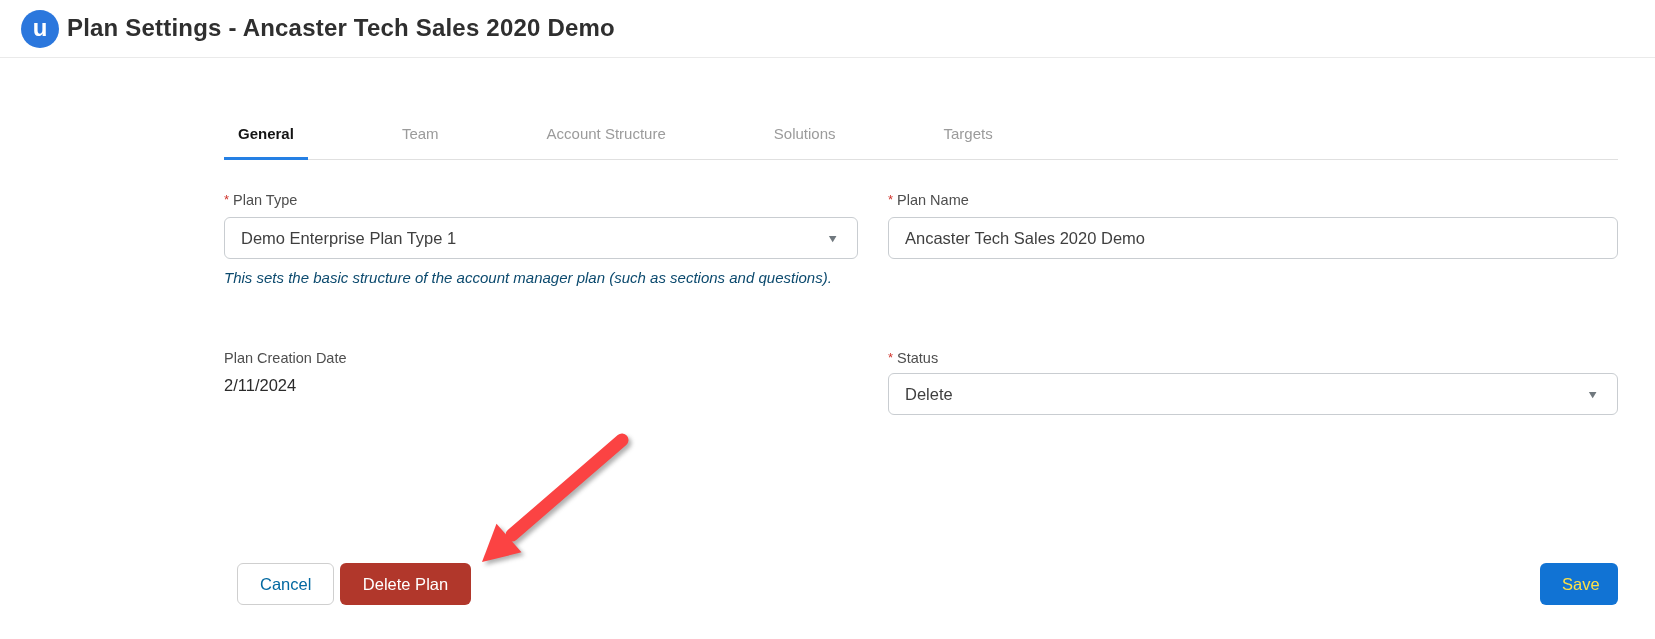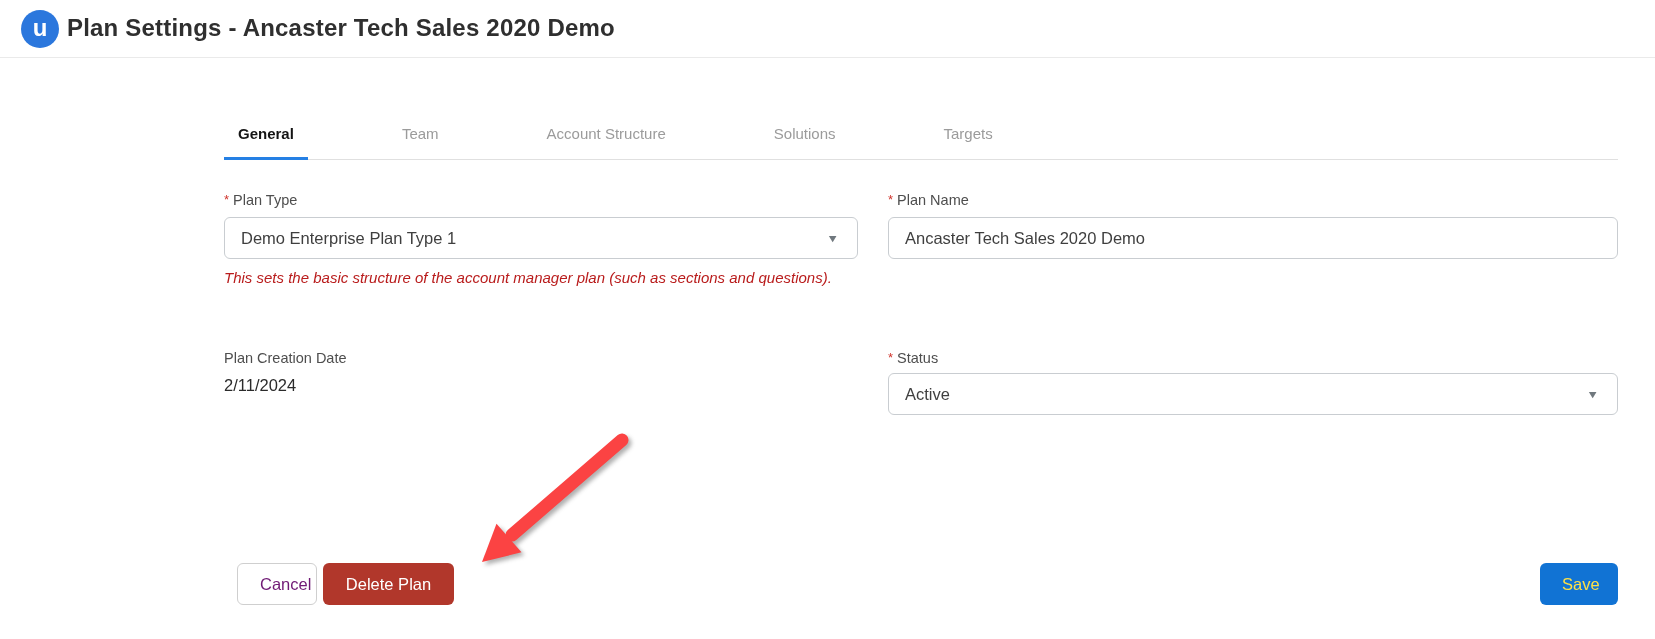--- a/index.html
+++ b/index.html
@@ -53,37 +53,37 @@
     font-family: "Liberation Sans", sans-serif;
     font-size: 16.5px; color: #3f3f3f;
     padding: 16px 16px; display: flex; align-items: center;
   }
   .text-input { display: block; line-height: 40px; }
   input.text-input { outline: none; }
   .select-box { justify-content: space-between; cursor: pointer; }
   .caret { font-size: 13px; color: #70787e; transform: scaleY(0.8); margin-right: 2px; }
 
   .helper-text {
-    margin-top: 10px; font-style: italic; font-size: 15px; color: #b91c1c;
+    margin-top: 10px; font-style: italic; font-size: 15px; color: #0c4a6e;
   }
 
   .date-value { margin-top: 8px; font-size: 16.5px; color: #2b2b2b; }
   .row2 .select-box { margin-top: 5px; }
 
   
   .button-bar {
     position: absolute; top: 563px; left: 237px; width: 1381px;
     display: flex; align-items: flex-start;
   }
   .btn {
     height: 42px; border-radius: 6px; font-family: "Liberation Sans", sans-serif;
     font-size: 16.5px; cursor: pointer; border: none; padding: 0 22px;
   }
   .btn-cancel {
-    background: #fff; border: 1px solid #cfcfcf; color: #701a75; width: 80px;
+    background: #fff; border: 1px solid #cfcfcf; color: #0369a1; width: 97px;
   }
   .btn-delete {
     background: #b1372b; color: #fff; margin-left: 6px; width: 131px;
   }
   .btn-save {
     background: #1173d4; color: #fde047; margin-left: auto; width: 78px;
   }
 
   
   .annotation-arrow {
@@ -134,21 +134,21 @@
     <div class="form-row row2">
       <div class="col-left">
         <div class="field-label">Plan Creation Date</div>
         <div class="date-value">2/11/2024</div>
       </div>
       <div class="col-right">
         <div class="field-label">
           <span class="req">*</span><span>Status</span>
         </div>
         <div class="select-box">
-          <span>Active</span>
+          <span>Delete</span>
           <span class="caret">▼</span>
         </div>
       </div>
     </div>
 
   </div>
 
   <div class="button-bar">
     <button class="btn btn-cancel">Cancel</button>
     <button class="btn btn-delete">Delete Plan</button>

